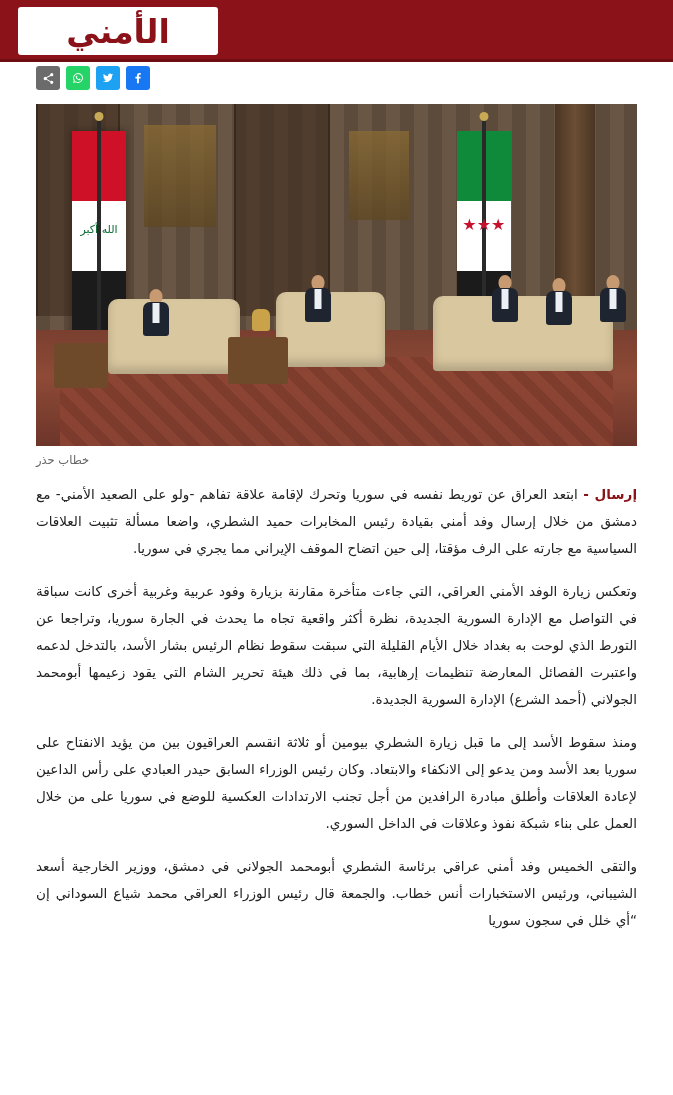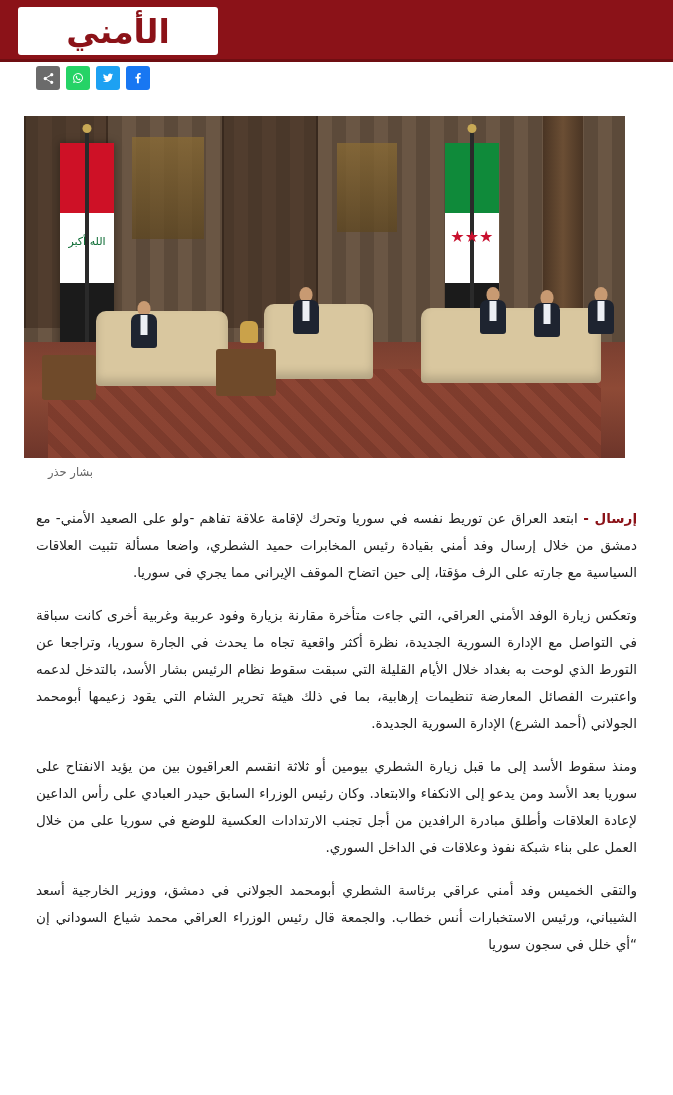--- a/index.html
+++ b/index.html
@@ -107,21 +107,21 @@
     flex: 0 0 auto;
   }
   .share-btn svg { display: block; }
   .fb { background: #1877f2; }
   .tw { background: #1da1f2; }
   .wa { background: #25d366; }
   .more { background: #6b6b6b; }
 
   
   figure.article-figure {
-    margin: 12px;
+    margin: 0;
     padding: 0 36px;
   }
   .photo {
     width: 601px;
     height: 342px;
     position: relative;
     overflow: hidden;
     background: #3a2a20;
     border: 0;
   }
@@ -351,21 +351,21 @@
         <div class="head"></div>
         <div class="body"></div>
         <div class="shirt"></div>
       </div>
       <div class="person" style="right:4%;top:50%;height:50px;">
         <div class="head"></div>
         <div class="body"></div>
         <div class="shirt"></div>
       </div>
     </div>
-    <figcaption class="caption">بشار حذر</figcaption>
+    <figcaption class="caption">خطاب حذر</figcaption>
   </figure>
 
   <div class="article-body">
     <p>
       <span class="dateline">إرسال -</span>
       <span>ابتعد العراق عن توريط نفسه في سوريا وتحرك لإقامة علاقة تفاهم -ولو على الصعيد الأمني- مع دمشق من خلال إرسال وفد أمني بقيادة رئيس المخابرات حميد الشطري، واضعا مسألة تثبيت العلاقات السياسية مع جارته على الرف مؤقتا، إلى حين اتضاح الموقف الإيراني مما يجري في سوريا.</span>
     </p>
     <p>وتعكس زيارة الوفد الأمني العراقي، التي جاءت متأخرة مقارنة بزيارة وفود عربية وغربية أخرى كانت سباقة في التواصل مع الإدارة السورية الجديدة، نظرة أكثر واقعية تجاه ما يحدث في الجارة سوريا، وتراجعا عن التورط الذي لوحت به بغداد خلال الأيام القليلة التي سبقت سقوط نظام الرئيس بشار الأسد، بالتدخل لدعمه واعتبرت الفصائل المعارضة تنظيمات إرهابية، بما في ذلك هيئة تحرير الشام التي يقود زعيمها أبومحمد الجولاني (أحمد الشرع) الإدارة السورية الجديدة.</p>
     <p>ومنذ سقوط الأسد إلى ما قبل زيارة الشطري بيومين أو ثلاثة انقسم العراقيون بين من يؤيد الانفتاح على سوريا بعد الأسد ومن يدعو إلى الانكفاء والابتعاد. وكان رئيس الوزراء السابق حيدر العبادي على رأس الداعين لإعادة العلاقات وأطلق مبادرة الرافدين من أجل   تجنب الارتدادات العكسية للوضع في سوريا على من خلال العمل على بناء شبكة نفوذ وعلاقات في الداخل السوري.</p>
     <p>والتقى الخميس وفد أمني عراقي برئاسة الشطري أبومحمد الجولاني في دمشق، ووزير الخارجية أسعد الشيباني، ورئيس الاستخبارات أنس خطاب. والجمعة قال رئيس الوزراء العراقي محمد شياع السوداني إن “أي خلل في سجون سوريا</p>

